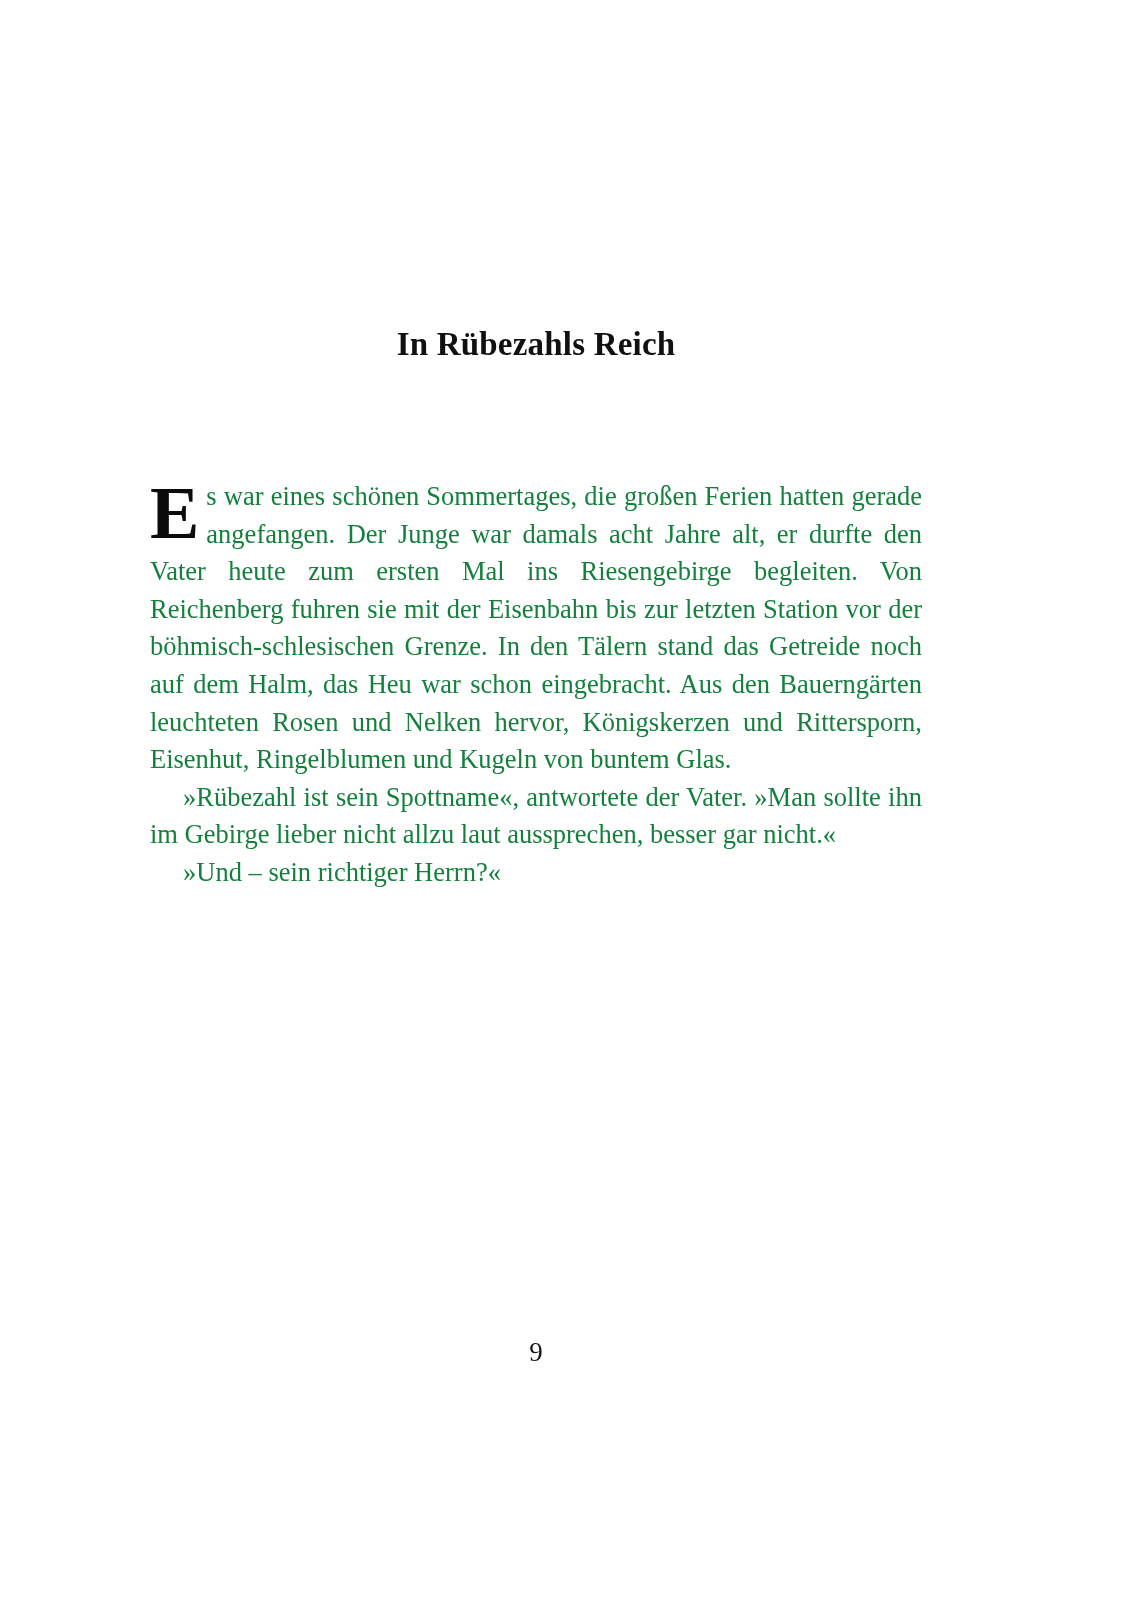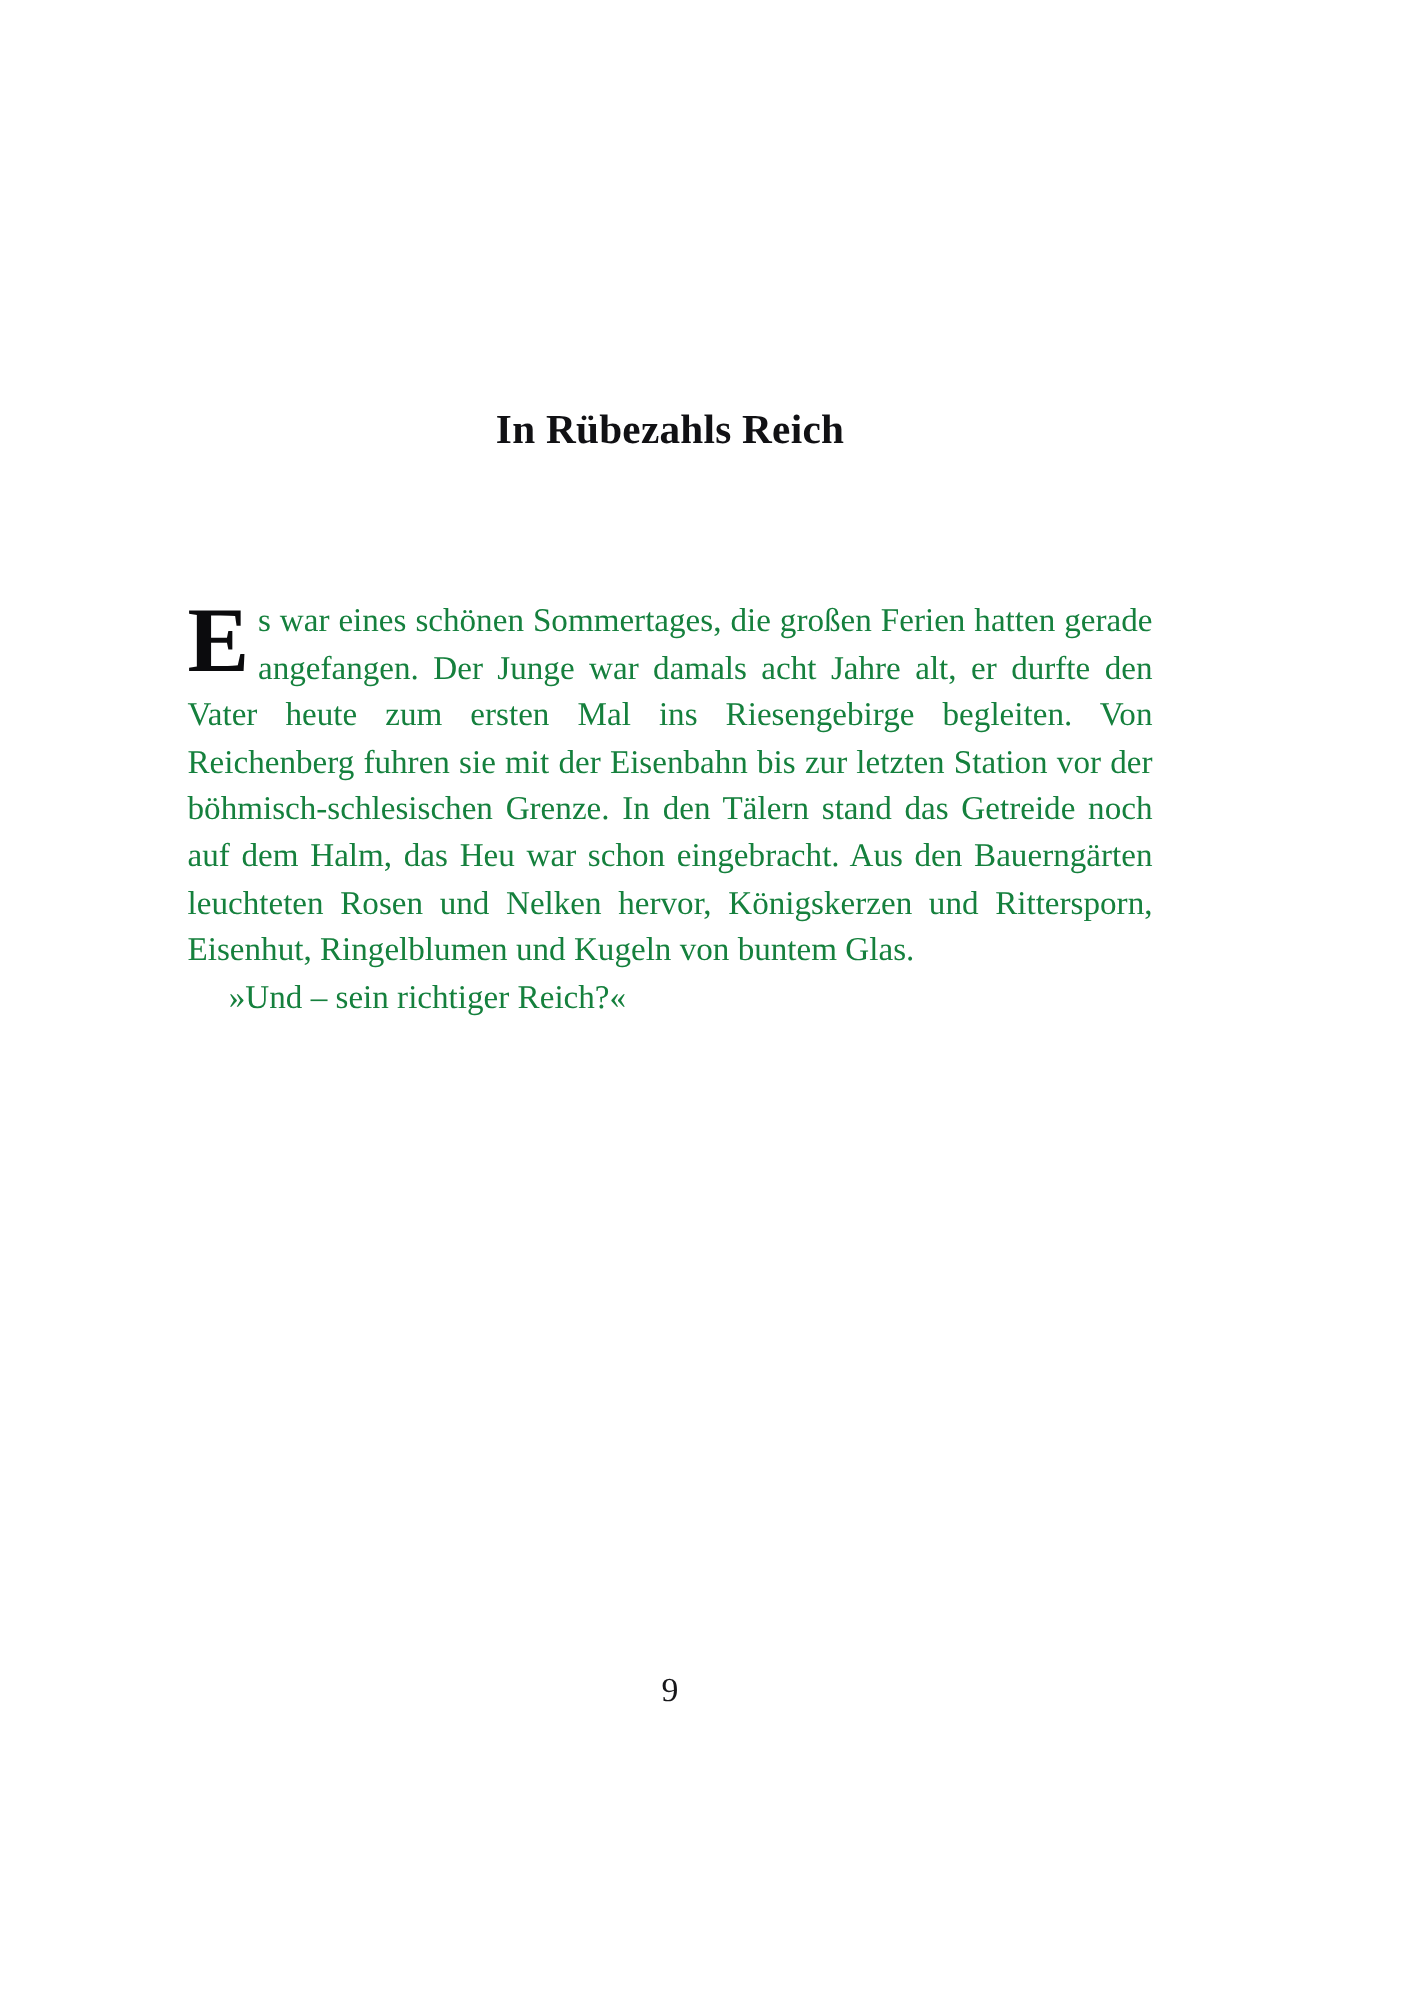--- a/index.html
+++ b/index.html
@@ -90,18 +90,19 @@
 </style>
 </head>
 <body>
 
 <div class="page">
 
   <h1 class="chapter-title">In Rübezahls Reich</h1>
 
   <div class="text-block">
     <p class="body-par first">Es war eines schönen Sommertages, die großen Ferien hatten gerade angefangen. Der Junge war damals acht Jahre alt, er durfte den Vater heute zum ersten Mal ins Riesengebirge begleiten. Von Reichenberg fuhren sie mit der Eisenbahn bis zur letzten Station vor der böhmisch-schlesischen Grenze. In den Tälern stand das Getreide noch auf dem Halm, das Heu war schon eingebracht. Aus den Bauerngärten leuchteten Rosen und Nelken hervor, Königskerzen und Rittersporn, Eisenhut, Ringelblumen und Kugeln von buntem Glas.</p>
-    <p class="body-par">»Und – sein richtiger Reich?«</p>
+    <p class="body-par">»Rübezahl ist sein Spottname«, antwortete der Vater. »Man sollte ihn im Gebirge lieber nicht allzu laut aussprechen, besser gar nicht.«</p>
+    <p class="body-par">»Und – sein richtiger Herrn?«</p>
   </div>
 
   <div class="folio">9</div>
 
 </div>
 
 </body></html>

